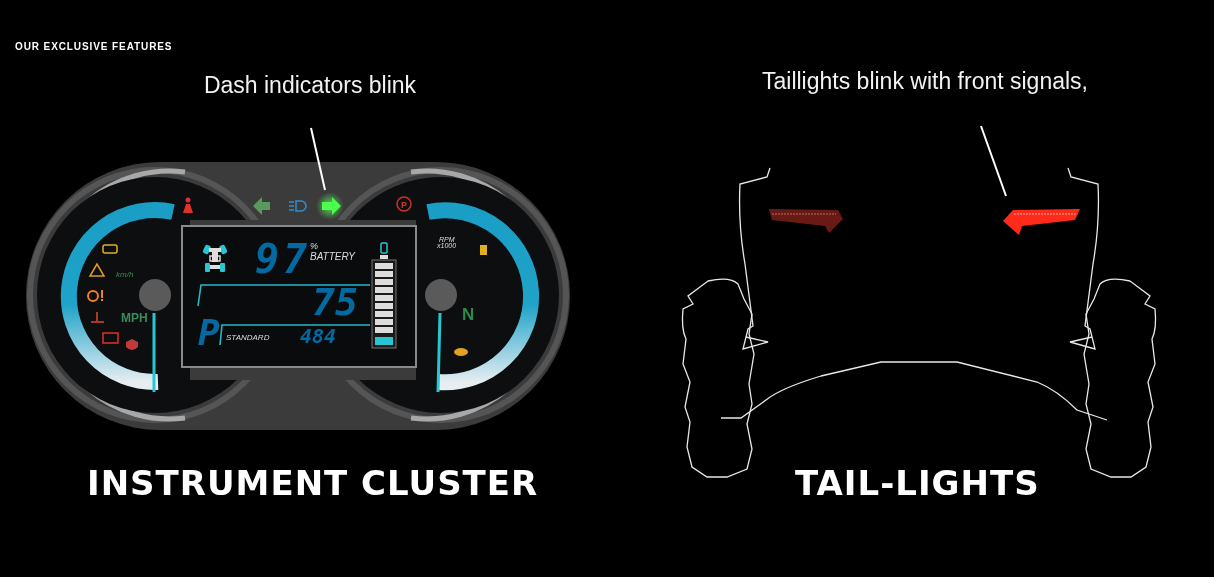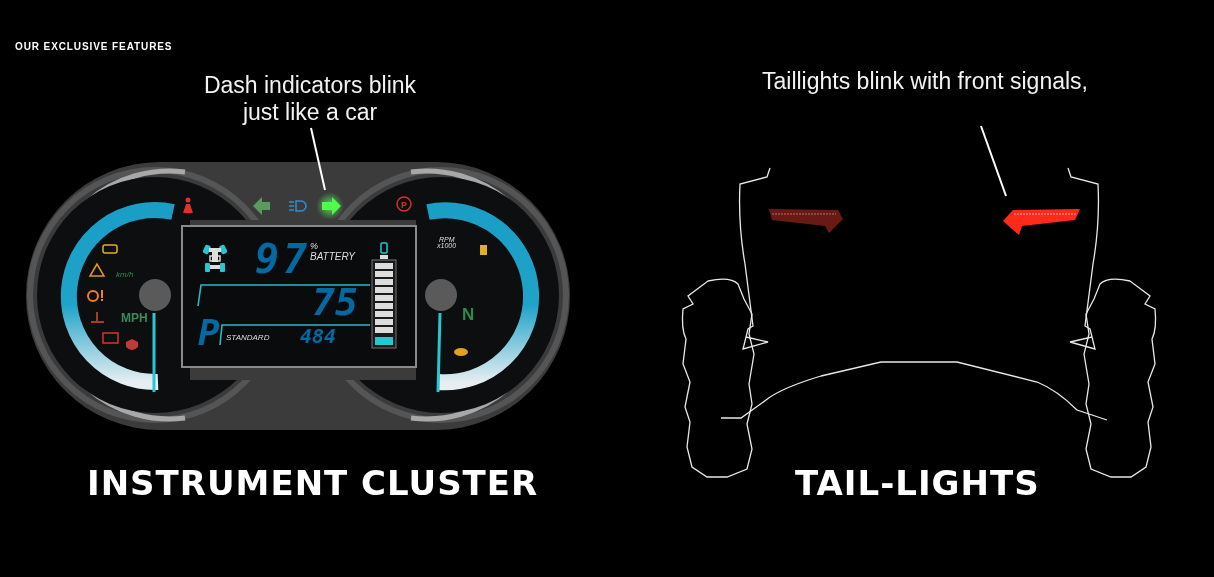--- a/index.html
+++ b/index.html
@@ -15,21 +15,20 @@
   .lcd-text { position:absolute; font-family:"DejaVu Sans Mono", monospace; font-style:italic; font-weight:700; color:#0369a1; }
   .lcd-small { position:absolute; font-family:"Liberation Sans", sans-serif; font-style:italic; color:#ddd; }
 </style>
 </head>
 <body>
 
 <div class="eyebrow">OUR EXCLUSIVE FEATURES</div>
 
 <div class="callout callout-left">
   <div>Dash indicators blink</div>
-  <div>just like a car</div>
 </div>
 
 <div class="callout callout-right">
   <div>Taillights blink with front signals,</div>
 </div>
 
 <svg class="art" width="1214" height="577" viewBox="0 0 1214 577">
   <defs>
     <linearGradient id="arcL" x1="0" y1="0" x2="0" y2="1">
       <stop offset="0" stop-color="#1a9ec6"></stop>

